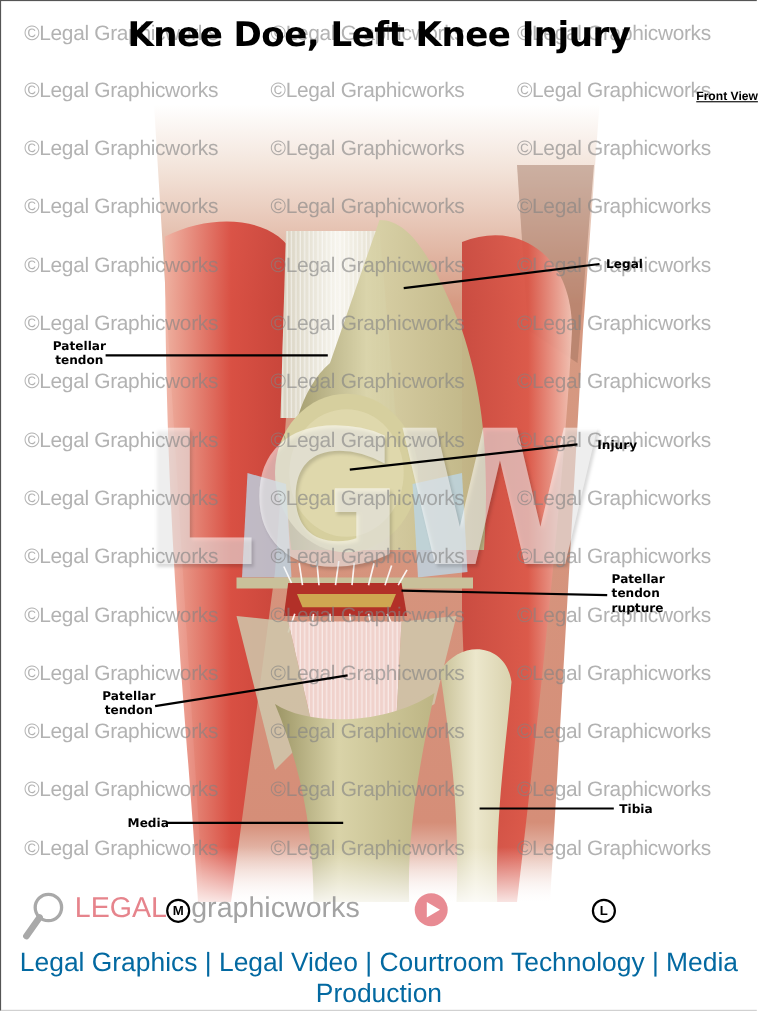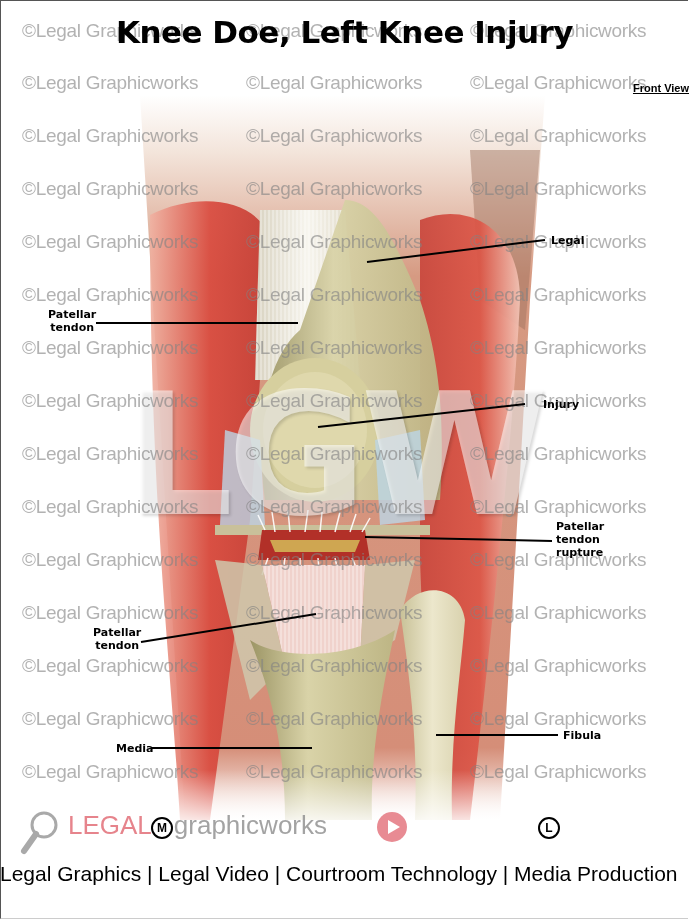--- a/index.html
+++ b/index.html
@@ -20,21 +20,21 @@
 
   .label { position:absolute; font-family:"DejaVu Sans", sans-serif; font-weight:bold; font-size:11px; line-height:13px; color:#000; z-index:6; }
   .leaders { position:absolute; left:0; top:0; width:689px; height:919px; z-index:6; }
 
   .brand-row { position:absolute; left:20px; top:805px; width:660px; height:50px; z-index:6; }
   .brand { position:absolute; font-family:"Liberation Sans", sans-serif; font-size:26px; line-height:40px; white-space:nowrap; }
   .brand .pink { color:rgba(226,110,120,0.85); }
   .brand .gray { color:rgba(140,140,140,0.8); }
   .marker { position:absolute; width:18px; height:18px; border:2px solid #000; border-radius:50%; font-family:"Liberation Sans", sans-serif; font-weight:bold; font-size:12px; line-height:18px; text-align:center; color:#000; background:rgba(255,255,255,0.3); z-index:7; }
 
-  .tagline { position:absolute; left:0; right:0; top:862px; text-align:left; font-family:"Liberation Sans", sans-serif; font-size:21px; color:#000000; z-index:6; }
+  .tagline { position:absolute; left:0; right:0; top:862px; text-align:center; font-family:"Liberation Sans", sans-serif; font-size:24px; color:#0369a1; z-index:6; }
 </style>
 </head>
 <body>
 
 <div class="frame"></div>
 
 <svg class="illus" viewBox="0 0 689 919" xmlns="http://www.w3.org/2000/svg">
   <defs>
     <linearGradient id="skinFade" x1="0" y1="0" x2="0" y2="1">
       <stop offset="0" stop-color="#ffffff" stop-opacity="1"></stop>
@@ -218,21 +218,21 @@
 <div class="label" style="left:556px;top:520px">
   <div>Patellar</div>
   <div>tendon</div>
   <div>rupture</div>
 </div>
 <div class="label" style="left:93px;top:626px;text-align:center">
   <div>Patellar</div>
   <div>tendon</div>
 </div>
 <div class="label" style="left:116px;top:742px">Media</div>
-<div class="label" style="left:563px;top:729px">Fibula</div>
+<div class="label" style="left:563px;top:729px">Tibia</div>
 
 <div class="brand-row">
   <svg style="position:absolute;left:0;top:4px" width="40" height="46" viewBox="0 0 40 46">
     <circle cx="24" cy="16" r="12" fill="none" stroke="#a9a9a9" stroke-width="3"></circle>
     <line x1="16" y1="25" x2="4" y2="42" stroke="#a9a9a9" stroke-width="6" stroke-linecap="round"></line>
   </svg>
   <div class="brand" style="left:48px;top:0">
     <span class="pink">LEGAL</span><span class="gray" style="margin-left:22px">graphicworks</span>
   </div>
   <svg style="position:absolute;left:356px;top:6px" width="32" height="32" viewBox="0 0 32 32">

